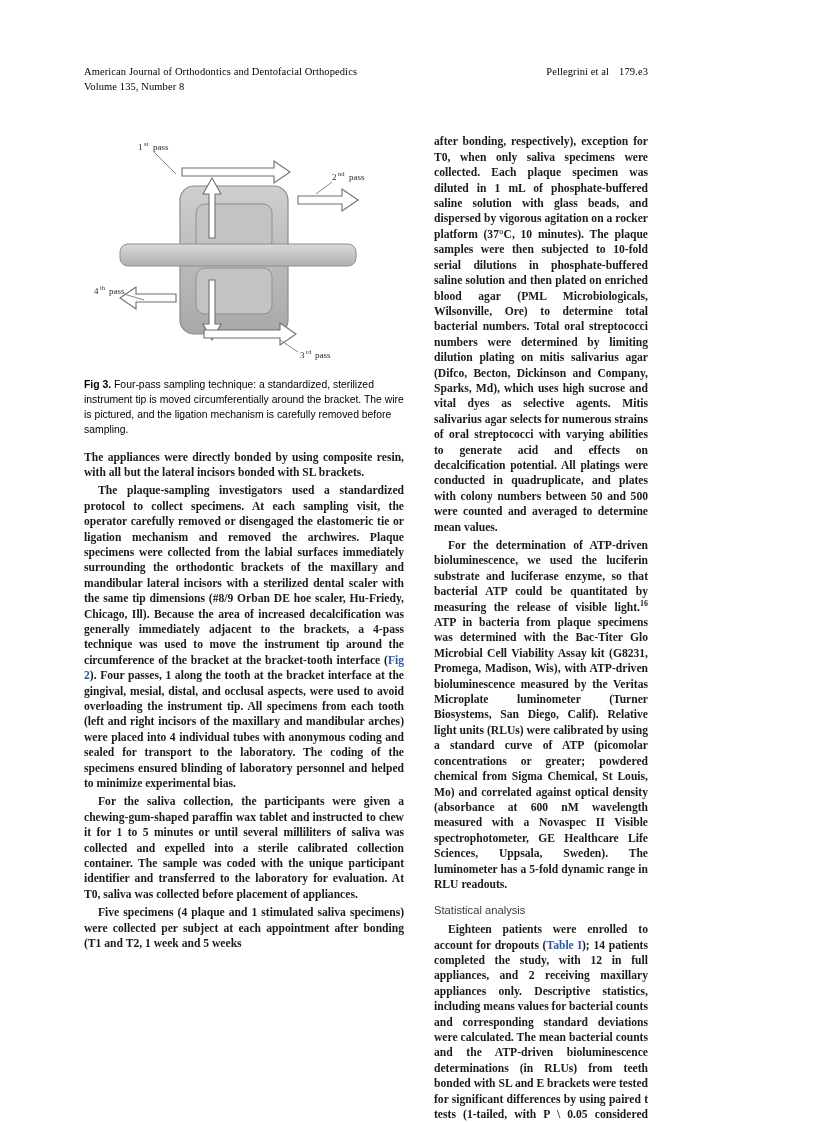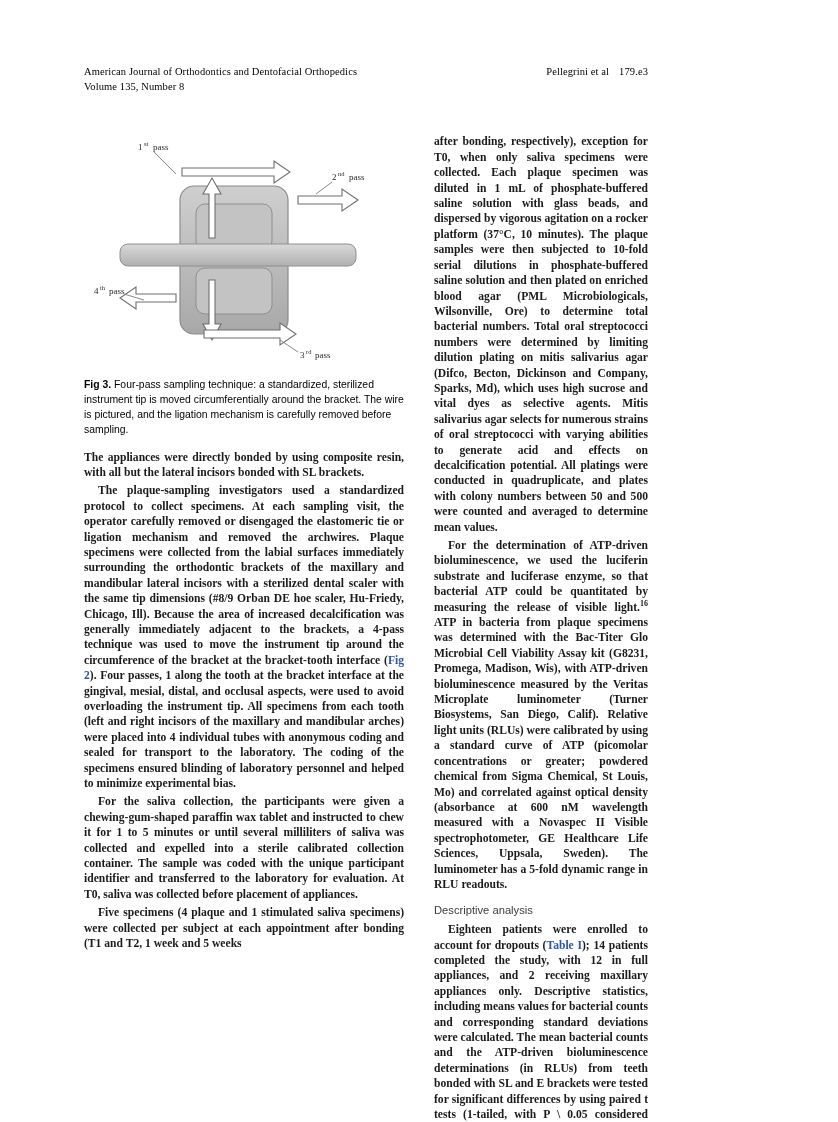--- a/index.html
+++ b/index.html
@@ -190,19 +190,19 @@
       <p class="noindent">The appliances were directly bonded by using composite resin, with all but the lateral incisors bonded with SL brackets.</p>
       <p><span>The plaque-sampling investigators used a standardized protocol to collect specimens. At each sampling visit, the operator carefully removed or disengaged the elastomeric tie or ligation mechanism and removed the archwires. Plaque specimens were collected from the labial surfaces immediately surrounding the orthodontic brackets of the maxillary and mandibular lateral incisors with a sterilized dental scaler with the same tip dimensions (#8/9 Orban DE hoe scaler, Hu-Friedy, Chicago, Ill). Because the area of increased decalcification was generally immediately adjacent to the brackets, a 4-pass technique was used to move the instrument tip around the circumference of the bracket at the bracket-tooth interface (</span><span class="xref">Fig 2</span><span>). Four passes, 1 along the tooth at the bracket interface at the gingival, mesial, distal, and occlusal aspects, were used to avoid overloading the instrument tip. All specimens from each tooth (left and right incisors of the maxillary and mandibular arches) were placed into 4 individual tubes with anonymous coding and sealed for transport to the laboratory. The coding of the specimens ensured blinding of laboratory personnel and helped to minimize experimental bias.</span></p>
       <p>For the saliva collection, the participants were given a chewing-gum-shaped paraffin wax tablet and instructed to chew it for 1 to 5 minutes or until several milliliters of saliva was collected and expelled into a sterile calibrated collection container. The sample was coded with the unique participant identifier and transferred to the laboratory for evaluation. At T0, saliva was collected before placement of appliances.</p>
       <p>Five specimens (4 plaque and 1 stimulated saliva specimens) were collected per subject at each appointment after bonding (T1 and T2, 1 week and 5 weeks</p>
     </div>
 
     <div class="col">
       <p class="noindent">after bonding, respectively), exception for T0, when only saliva specimens were collected. Each plaque specimen was diluted in 1 mL of phosphate-buffered saline solution with glass beads, and dispersed by vigorous agitation on a rocker platform (37°C, 10 minutes). The plaque samples were then subjected to 10-fold serial dilutions in phosphate-buffered saline solution and then plated on enriched blood agar (PML Microbiologicals, Wilsonville, Ore) to determine total bacterial numbers. Total oral streptococci numbers were determined by limiting dilution plating on mitis salivarius agar (Difco, Becton, Dickinson and Company, Sparks, Md), which uses high sucrose and vital dyes as selective agents. Mitis salivarius agar selects for numerous strains of oral streptococci with varying abilities to generate acid and effects on decalcification potential. All platings were conducted in quadruplicate, and plates with colony numbers between 50 and 500 were counted and averaged to determine mean values.</p>
       <p><span>For the determination of ATP-driven bioluminescence, we used the luciferin substrate and luciferase enzyme, so that bacterial ATP could be quantitated by measuring the release of visible light.</span><sup>16</sup><span> ATP in bacteria from plaque specimens was determined with the Bac-Titer Glo Microbial Cell Viability Assay kit (G8231, Promega, Madison, Wis), with ATP-driven bioluminescence measured by the Veritas Microplate luminometer (Turner Biosystems, San Diego, Calif). Relative light units (RLUs) were calibrated by using a standard curve of ATP (picomolar concentrations or greater; powdered chemical from Sigma Chemical, St Louis, Mo) and correlated against optical density (absorbance at 600 nM wavelength measured with a Novaspec II Visible spectrophotometer, GE Healthcare Life Sciences, Uppsala, Sweden). The luminometer has a 5-fold dynamic range in RLU readouts.</span></p>
 
-      <div class="sec-head">Descriptive analysis</div>
+      <div class="sec-head">Statistical analysis</div>
 
       <p><span>Eighteen patients were enrolled to account for dropouts (</span><span class="xref">Table I</span><span>); 14 patients completed the study, with 12 in full appliances, and 2 receiving maxillary appliances only. Descriptive statistics, including means values for bacterial counts and corresponding standard deviations were calculated. The mean bacterial counts and the ATP-driven bioluminescence determinations (in RLUs) from teeth bonded with SL and E brackets were tested for significant differences by using paired t tests (1-tailed, with P \ 0.05 considered statistically significant). Based on the results of the bacterial counts and ATP-driven bioluminescence determinations for each plaque sample from the lateral incisors, contrasting bracket pairs in each arch were assigned to 1 of the following groups: those with the highest bacterial counts or</span></p>
     </div>
 
   </div>
 </div>
 
 </body></html>

